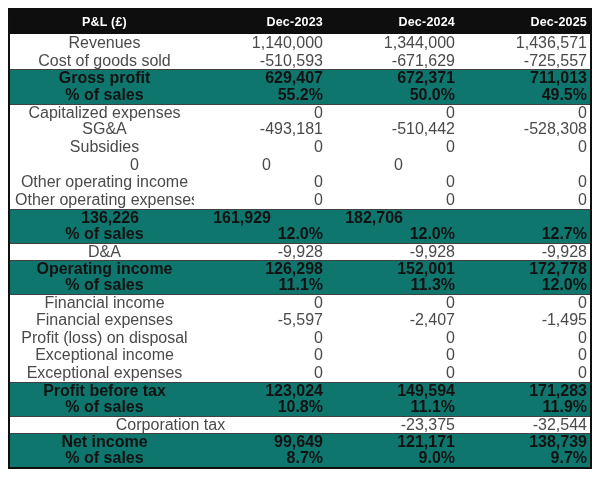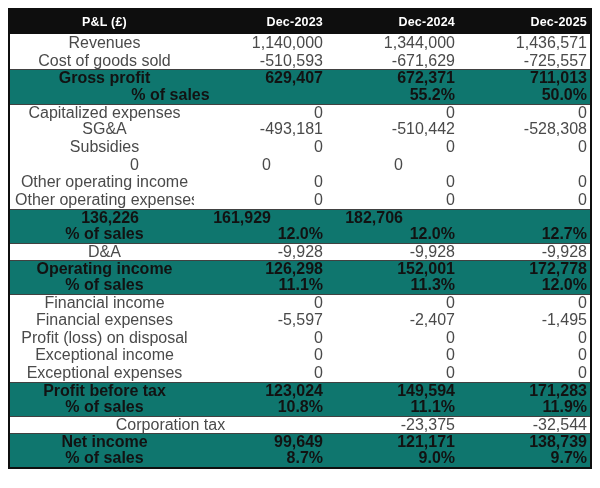--- a/index.html
+++ b/index.html
@@ -95,20 +95,21 @@
       <div class="row section block-start">
         <div class="cell label">Gross profit</div>
         <div class="cell num">629,407</div>
         <div class="cell num">672,371</div>
         <div class="cell num">711,013</div>
       </div>
       <div class="row section">
         <div class="cell label">% of sales</div>
         <div class="cell num">55.2%</div>
         <div class="cell num">50.0%</div>
+        <div class="cell num">49.5%</div>
       </div>
       <div class="row normal block-start">
         <div class="cell label">Capitalized expenses</div>
         <div class="cell num">0</div>
         <div class="cell num">0</div>
         <div class="cell num">0</div>
       </div>
       <div class="row normal">
         <div class="cell label">SG&amp;A</div>
         <div class="cell num">-493,181</div>

